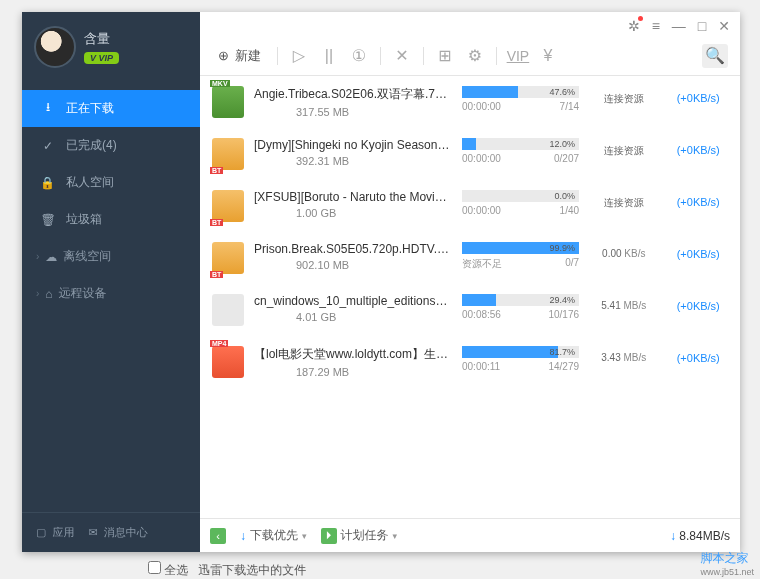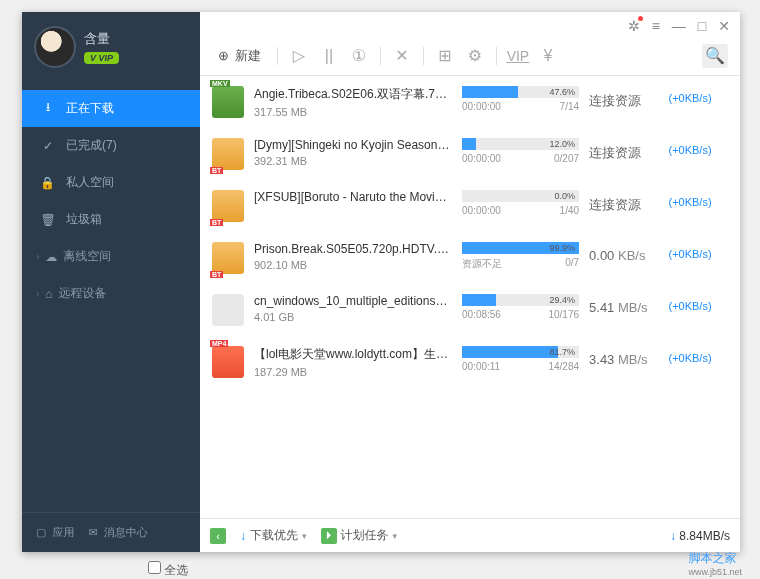--- a/index.html
+++ b/index.html
@@ -38,36 +38,36 @@
 .fileicon { width: 32px; height: 32px; flex-shrink: 0; border-radius: 3px; display: flex; align-items: center; justify-content: center; font-size: 9px; color: #fff; font-weight: bold; position: relative; }
 .fi-mkv { background: linear-gradient(#6ab04c, #4a9030); }
 .fi-mkv::before { content:"MKV"; position:absolute; top:-6px; left:-2px; background:#4a9030; font-size:7px; padding:0 2px; }
 .fi-bt { background: linear-gradient(#f5c06a,#e8a030); }
 .fi-bt::after { content:"BT"; position:absolute; bottom:-4px; left:-2px; background:#e84040; font-size:7px; padding:0 2px; }
 .fi-iso { background: #e8e8e8; color: #888; }
 .fi-mp4 { background: linear-gradient(#ff7050,#e85030); }
 .fi-mp4::before { content:"MP4"; position:absolute; top:-6px; left:-2px; background:#e84040; font-size:7px; padding:0 2px; }
 .col-name { width: 198px; }
 .fname { font-size: 12px; color: #333; white-space: nowrap; overflow: hidden; text-overflow: ellipsis; }
-.fsize { font-size: 11px; color: #888; margin-top: 3px; }
+.fsize { font-size: 11px; color: #888; margin-top: 3px; margin-left: 42px; }
 .col-prog { width: 118px; font-size: 10px; color: #888; }
 .pbar { height: 12px; background: #eaeaea; position: relative; margin-bottom: 3px; }
 .pbar-fill { height: 100%; background: #3a9eff; }
 .pbar-txt { position: absolute; right: 4px; top: 0; font-size: 9px; color: #555; line-height: 12px; }
 .ptime { display: flex; justify-content: space-between; font-size: 10px; color: #999; gap: 8px; }
-.col-status { width: 70px; font-size: 13px; color: #666; text-align: left; padding-top: 6px; }
-.col-speed { width: 60px; font-size: 11px; color: #1a8cff; text-align: left; padding-top: 6px; }
+.col-status { width: 70px; font-size: 10px; color: #666; text-align: center; padding-top: 6px; }
+.col-speed { width: 60px; font-size: 11px; color: #1a8cff; text-align: center; padding-top: 6px; }
 
 .statusbar { height: 34px; border-top: 1px solid #e5e5e5; display: flex; align-items: center; padding: 0 10px; gap: 14px; font-size: 12px; color: #555; }
 .sb-btn { display: flex; align-items: center; gap: 4px; cursor: pointer; }
 .sb-arrow { background: #5cb85c; color: #fff; width: 16px; height: 16px; display: inline-flex; align-items: center; justify-content: center; font-size: 11px; border-radius: 2px; }
 .sb-speed { margin-left: auto; color: #333; }
 
 .bottombar { position: absolute; bottom: 0; left: 148px; height: 24px; display: flex; align-items: flex-end; gap: 10px; font-size: 12px; color: #555; }
-.watermark { position: absolute; right: 18px; bottom: 2px; font-size: 12px; color: #3a9eff; }
+.watermark { position: absolute; right: 6px; bottom: 2px; font-size: 12px; color: #3a9eff; }
 .watermark .sub { font-size: 9px; color: #888; display: block; text-align: right; }
 </style>
 </head>
 <body>
 
 <div class="window">
   <div class="sidebar">
     <div class="user-area">
       <div class="avatar"></div>
       <div class="user-info">
@@ -75,21 +75,21 @@
         <span class="vip-badge">V VIP</span>
       </div>
     </div>
     <div class="nav">
       <div class="nav-item active">
         <span class="icn">⭳</span>
         <span>正在下载</span>
       </div>
       <div class="nav-item">
         <span class="icn">✓</span>
-        <span>已完成(7)</span>
+        <span>已完成(4)</span>
       </div>
       <div class="nav-item">
         <span class="icn">🔒</span>
         <span>私人空间</span>
       </div>
       <div class="nav-item">
         <span class="icn">🗑</span>
         <span>垃圾箱</span>
       </div>
       <div class="nav-group">
@@ -181,20 +181,21 @@
               <span>0/207</span>
             </div>
           </div>
           <div class="col-status">连接资源</div>
           <div class="col-speed">(+0KB/s)</div>
         </div>
         <div class="row">
           <div class="fileicon fi-bt"></div>
           <div class="col-name">
             <div class="fname">[XFSUB][Boruto - Naruto the Movie][BIG5...</div>
+            <div class="fsize">1.00 GB</div>
           </div>
           <div class="col-prog">
             <div class="pbar">
               <div class="pbar-fill" style="width:0%"></div>
               <span class="pbar-txt">0.0%</span>
             </div>
             <div class="ptime">
               <span>00:00:00</span>
               <span>1/40</span>
             </div>
@@ -246,21 +247,21 @@
             <div class="fname">【lol电影天堂www.loldytt.com】生活大...</div>
             <div class="fsize">187.29 MB</div>
           </div>
           <div class="col-prog">
             <div class="pbar">
               <div class="pbar-fill" style="width:81.7%"></div>
               <span class="pbar-txt">81.7%</span>
             </div>
             <div class="ptime">
               <span>00:00:11</span>
-              <span>14/284</span>
+              <span>14/279</span>
             </div>
           </div>
           <div class="col-status">3.43 <span style="color:#888">MB/s</span></div>
           <div class="col-speed">(+0KB/s)</div>
         </div>
       </div>
 
     <div class="statusbar">
       <span class="sb-arrow">‹</span>
       <div class="sb-btn">
@@ -276,18 +277,19 @@
       <div class="sb-speed">
         <span style="color:#1a8cff">↓</span>
         <span>8.84MB/s</span>
       </div>
     </div>
   </div>
 </div>
 
 <div class="bottombar">
   <label><input type="checkbox" style=""> <span>全选</span></label>
+  <span>迅雷下载选中的文件</span>
 </div>
 
 <div class="watermark">
   <span>脚本之家</span>
   <span class="sub">www.jb51.net</span>
 </div>
 
 </body></html>

